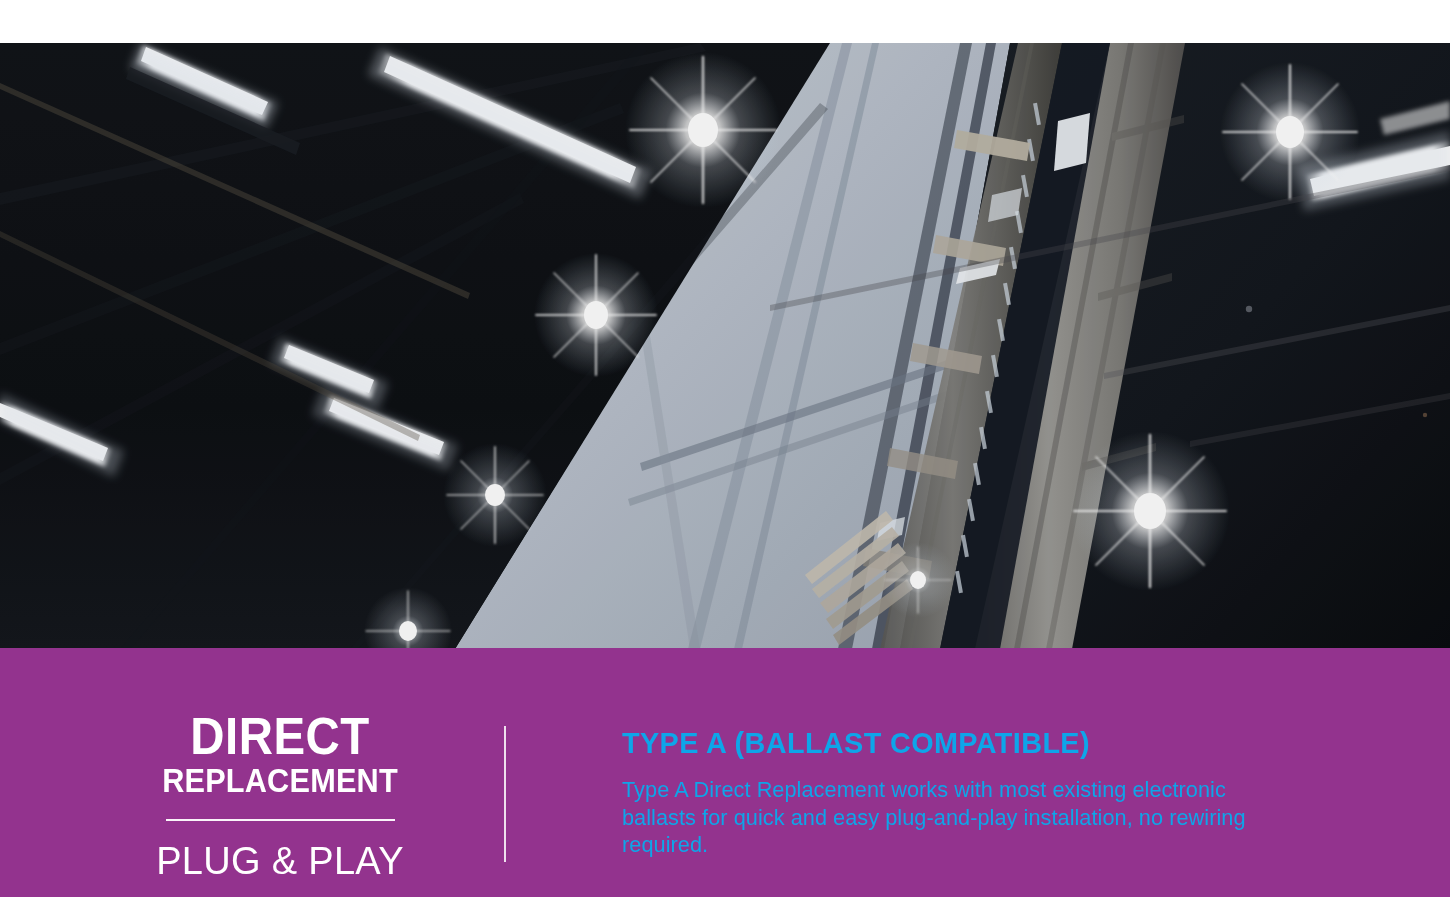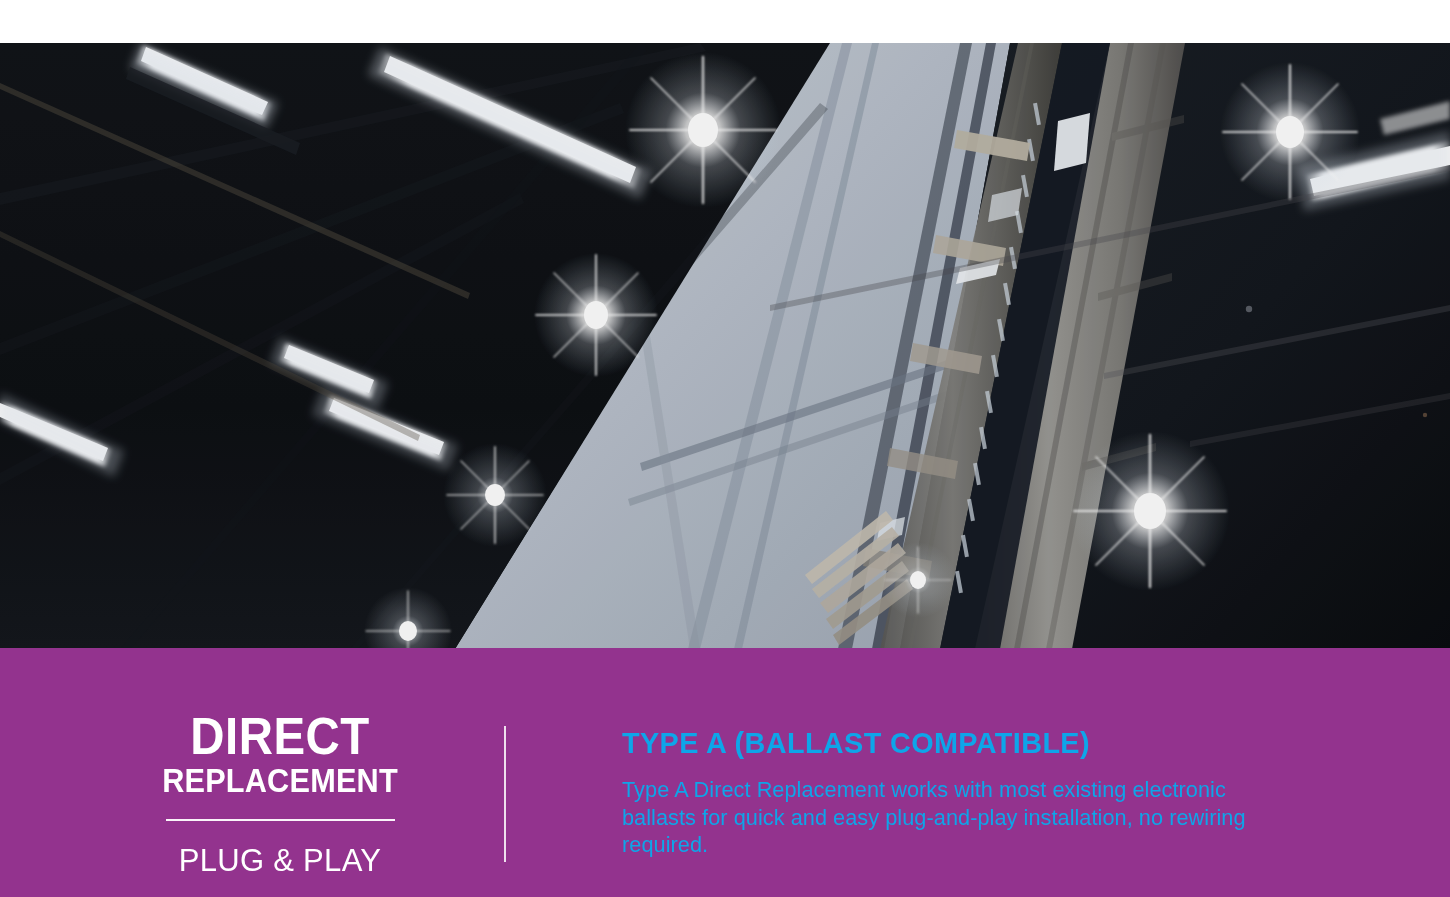--- a/index.html
+++ b/index.html
@@ -78,21 +78,21 @@
     width: 229px;
     height: 2px;
     background: #ffffff;
     margin: 20px auto 0 auto;
     opacity: 0.95;
   }
   .lockup-tagline {
     margin-top: 24px;
     font-family: "Liberation Sans", sans-serif;
     font-weight: normal;
-    font-size: 31px;
+    font-size: 38px;
     line-height: 32px;
     letter-spacing: 0.3px;
     white-space: nowrap;
   }
 
   
   .v-divider {
     position: absolute;
     left: 504px;
     top: 683px;

